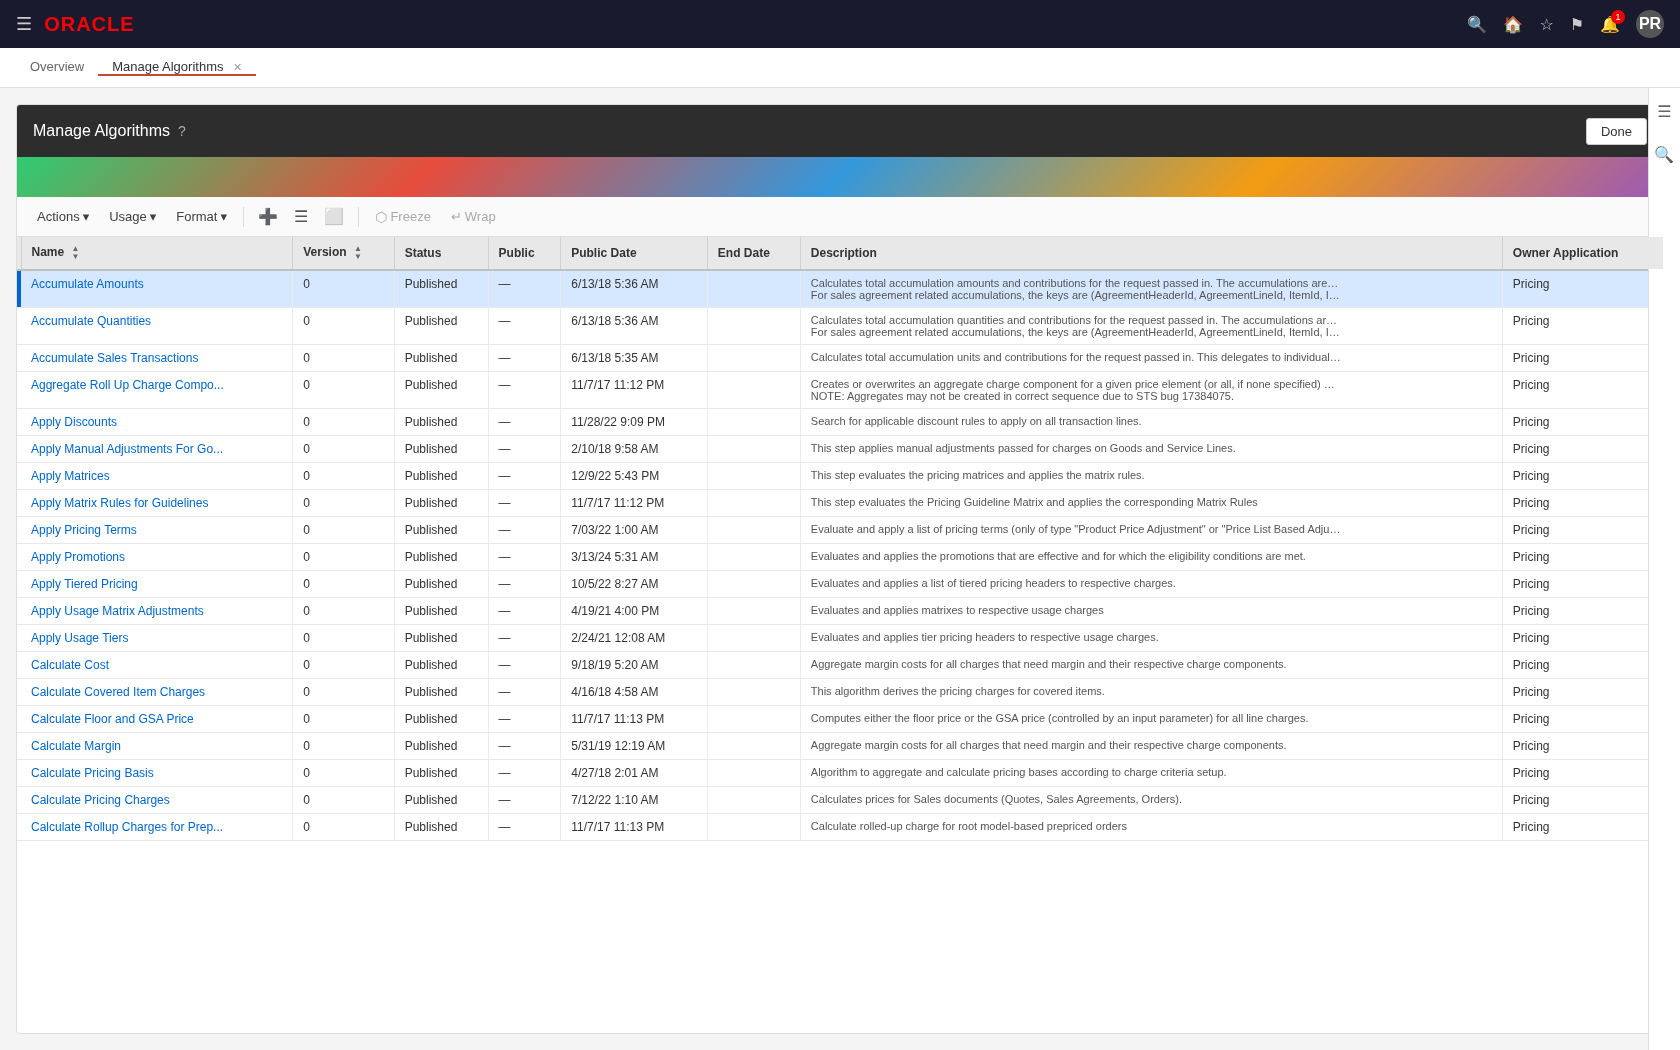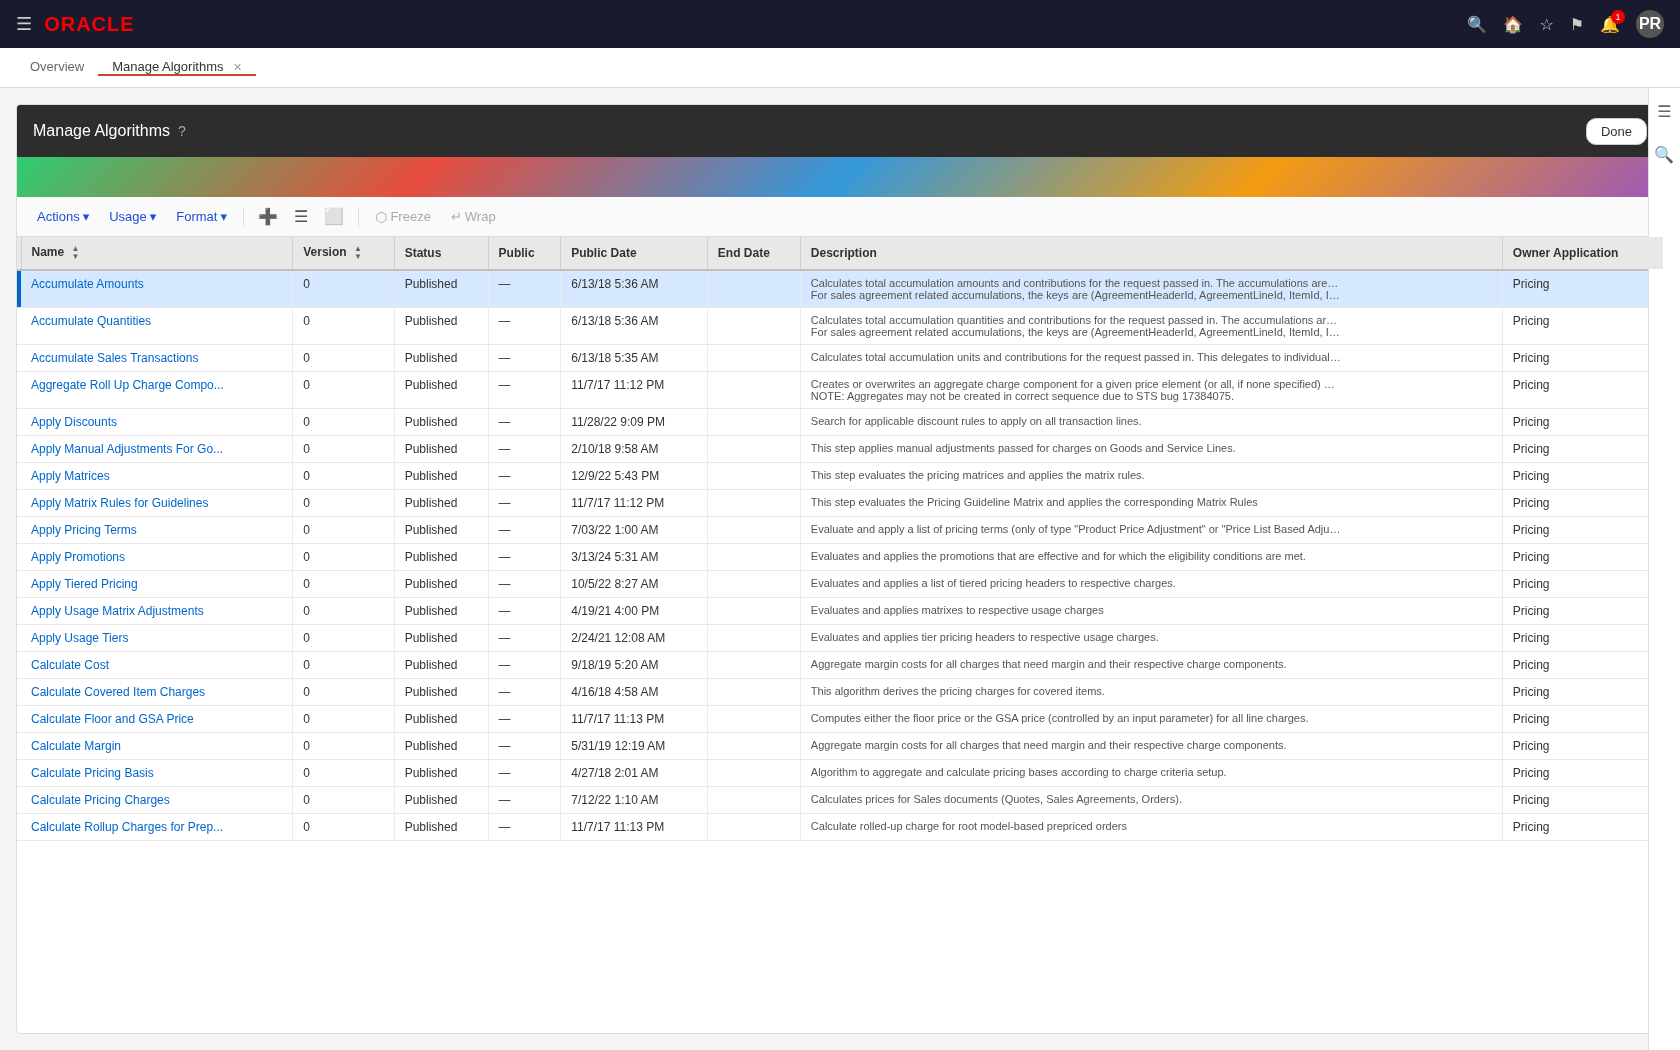--- a/index.html
+++ b/index.html
@@ -58,21 +58,21 @@
       align-items: center;
       justify-content: space-between;
       min-height: 52px;
     }
     .card-header-left { display: flex; align-items: center; gap: 8px; }
     .card-title { color: #fff; font-size: 16px; font-weight: 500; }
     .help-icon { color: #aaa; font-size: 14px; cursor: pointer; }
     .done-btn {
       background: #fff;
       border: 1px solid #ccc;
-      border-radius: 10px;
+      border-radius: 3px;
       padding: 5px 14px;
       font-size: 13px;
       cursor: pointer;
       color: #333;
     }
 
     
     .banner {
       height: 40px;
       background: linear-gradient(135deg, #2ecc71 0%, #e74c3c 25%, #3498db 50%, #f39c12 75%, #9b59b6 100%);
@@ -88,21 +88,21 @@
       border-bottom: 1px solid #ddd;
       gap: 4px;
       background: #fafafa;
     }
     .toolbar-btn {
       display: flex;
       align-items: center;
       gap: 3px;
       padding: 4px 8px;
       font-size: 13px;
-      color: #1d4ed8;
+      color: #404040;
       cursor: pointer;
       border: none;
       background: none;
       border-radius: 3px;
     }
     .toolbar-separator { width: 1px; height: 20px; background: #ddd; margin: 0 4px; }
     .toolbar-icon-btn {
       padding: 4px 6px;
       cursor: pointer;
       border: none;

